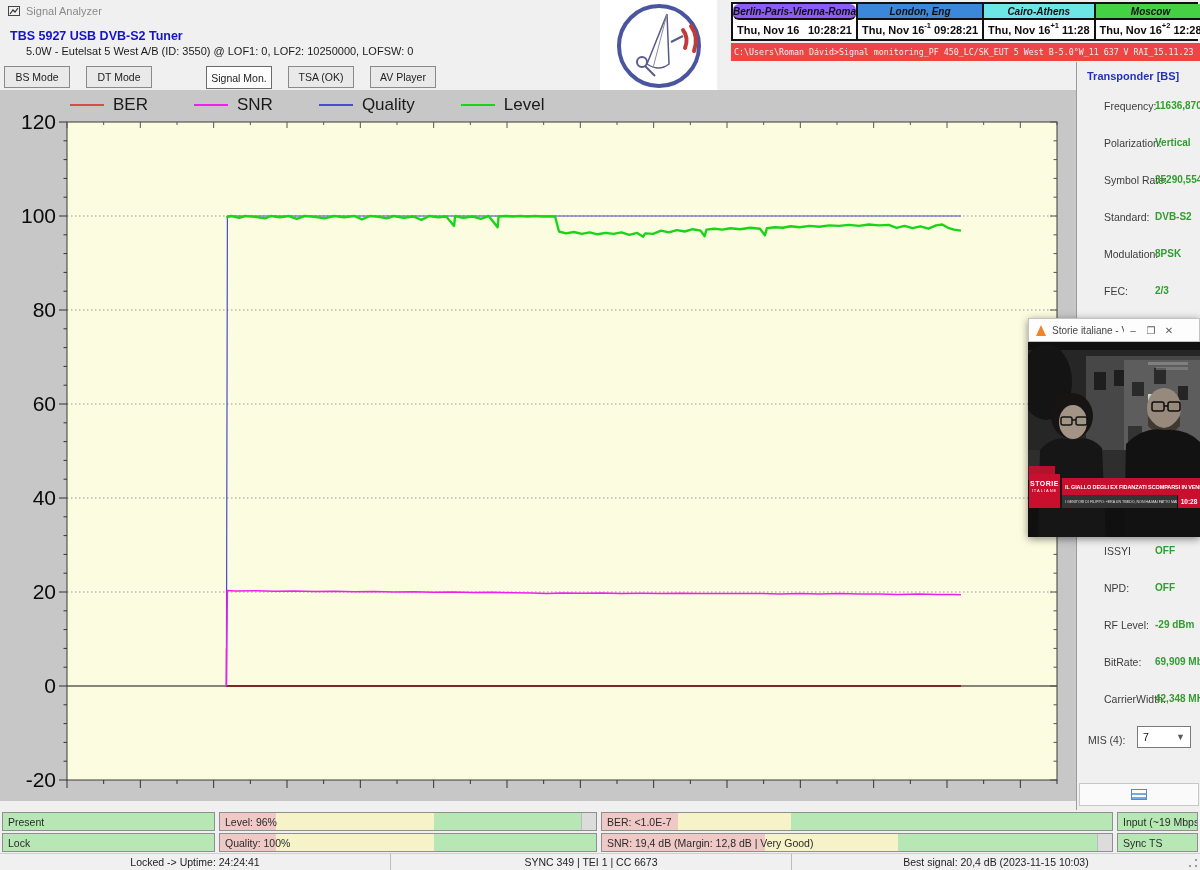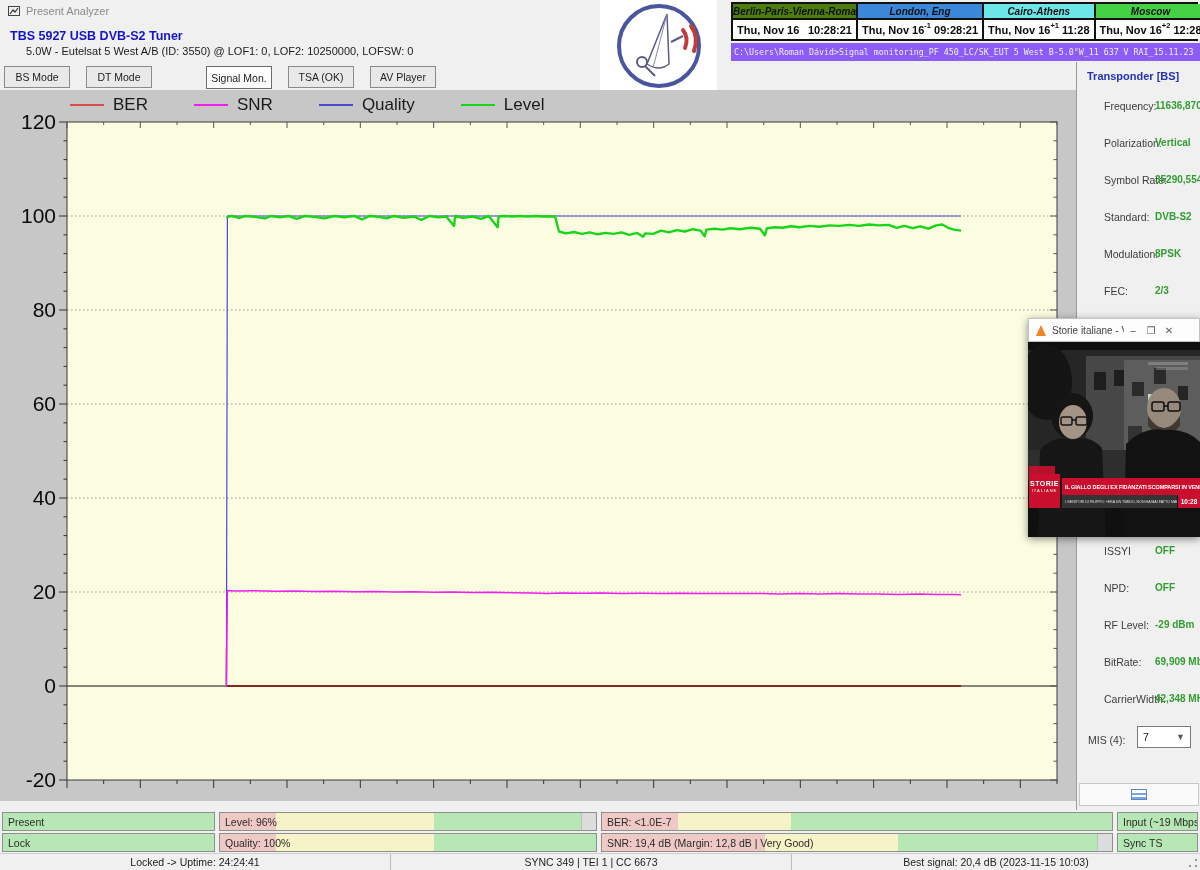--- a/index.html
+++ b/index.html
@@ -29,21 +29,21 @@
   #clocks { left:731px; top:2px; width:467px; height:39px; display:flex; border:2px solid #111; background:#111; gap:2px; }
   .clock { flex:1 1 0; display:flex; flex-direction:column; background:#fff; }
   .clock-head { height:16px; font-size:10px; font-weight:bold; font-style:italic; color:#101010;
                 display:flex; align-items:center; justify-content:center; border-bottom:2px solid #111; white-space:nowrap; overflow:hidden;}
   .clock-time { flex:1; display:flex; align-items:center; font-weight:bold; font-size:11px; color:#0c0c0c; padding:0 4px; }
   .clock-date { flex:1; text-align:left; white-space:nowrap; }
   .clock-offset { font-size:7.5px; position:relative; top:-4px; margin-right:3px; font-weight:bold; }
   .clock-t { white-space:nowrap; }
 
   
-  #console { left:731px; top:43px; width:469px; height:18px; background:#8b5cf6; color:#efefef;
+  #console { left:731px; top:43px; width:469px; height:18px; background:#ef4444; color:#efefef;
              font-family:"DejaVu Sans Mono", monospace; font-size:8.3px; line-height:18px;
              padding-left:3px; white-space:nowrap; overflow:hidden; }
 
   
   #chart-panel { left:0; top:90px; width:1076px; height:711px; background:#c7c7c7; }
   #legend { position:absolute; left:70px; top:6px; height:18px; display:flex; align-items:center; }
   .leg-item { display:flex; align-items:center; margin-right:46px; }
   .leg-line { width:34px; height:2px; margin-right:9px; }
   .leg-label { font-size:17px; color:#1a1a1a; }
   #chart-svg { position:absolute; left:0; top:0; }
@@ -102,21 +102,21 @@
                      radial-gradient(circle at 3px 9px,#9a9a9a 1px,transparent 1.4px); }
 </style>
 </head>
 <body>
 
 <div class="abs" id="titlebar">
   <svg class="abs" id="app-icon" viewBox="0 0 12 12">
     <rect x="0.5" y="1.5" width="11" height="9" fill="none" stroke="#444" stroke-width="1"></rect>
     <path d="M2 9 L5 5 L7 7 L10 3" fill="none" stroke="#333" stroke-width="1.2"></path>
   </svg>
-  <span class="abs" id="app-title">Present Analyzer</span>
+  <span class="abs" id="app-title">Signal Analyzer</span>
 </div>
 
 <div class="abs" id="tuner-name">TBS 5927 USB DVB-S2 Tuner</div>
 <div class="abs" id="tuner-details">5.0W - Eutelsat 5 West A/B (ID: 3550) @ LOF1: 0, LOF2: 10250000, LOFSW: 0</div>
 
 <div class="abs" id="tabs">
     <div class="tab">BS Mode</div>
     <div class="tab">DT Mode</div>
     <div class="tab active">Signal Mon.</div>
     <div class="tab">TSA (OK)</div>
@@ -134,21 +134,21 @@
     <path d="M74 28 q6 8 2 18" fill="none" stroke="#c23b3b" stroke-width="4" stroke-linecap="round"></path>
     <path d="M82 24 q8 11 3 25" fill="none" stroke="#c23b3b" stroke-width="4" stroke-linecap="round"></path>
   </svg>
   <div id="logo-text">
     <span class="dx">DX</span><span class="rest">SATCS.COM</span>
   </div>
 </div>
 
 <div class="abs" id="clocks">
     <div class="clock">
-      <div class="clock-head" style="background: #4d7c0f;">Berlin-Paris-Vienna-Roma</div>
+      <div class="clock-head" style="background: #8b5cf6; border-radius: 6px;">Berlin-Paris-Vienna-Roma</div>
       <div class="clock-time">
         <div class="clock-date">Thu, Nov 16</div>
         <div class="clock-t">10:28:21</div>
       </div>
     </div>
     <div class="clock">
       <div class="clock-head" style="background: rgb(59, 135, 217);">London, Eng</div>
       <div class="clock-time">
         <div class="clock-date">Thu, Nov 16</div>
         <div class="clock-offset">-1</div>

